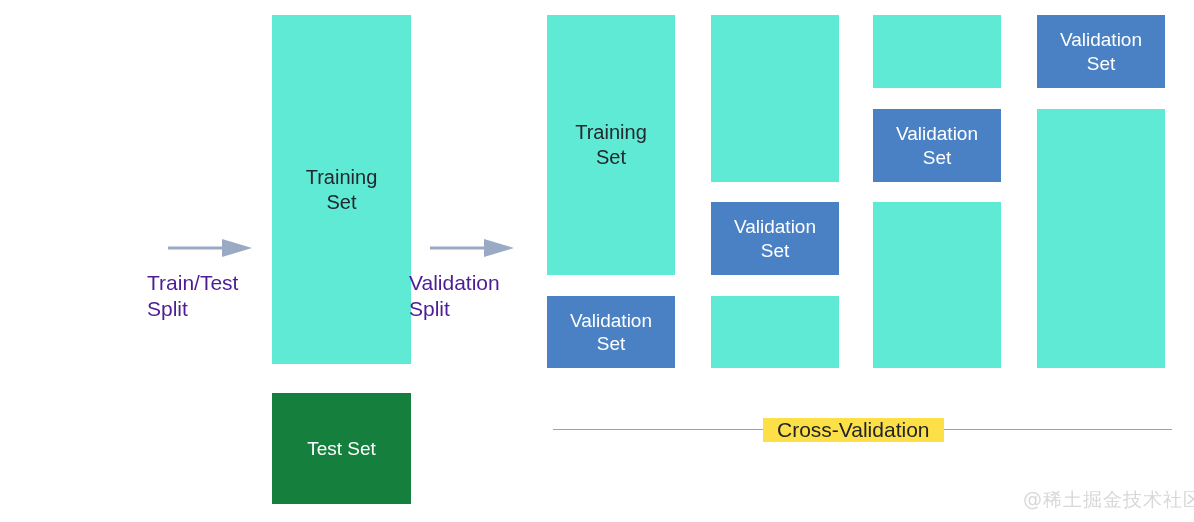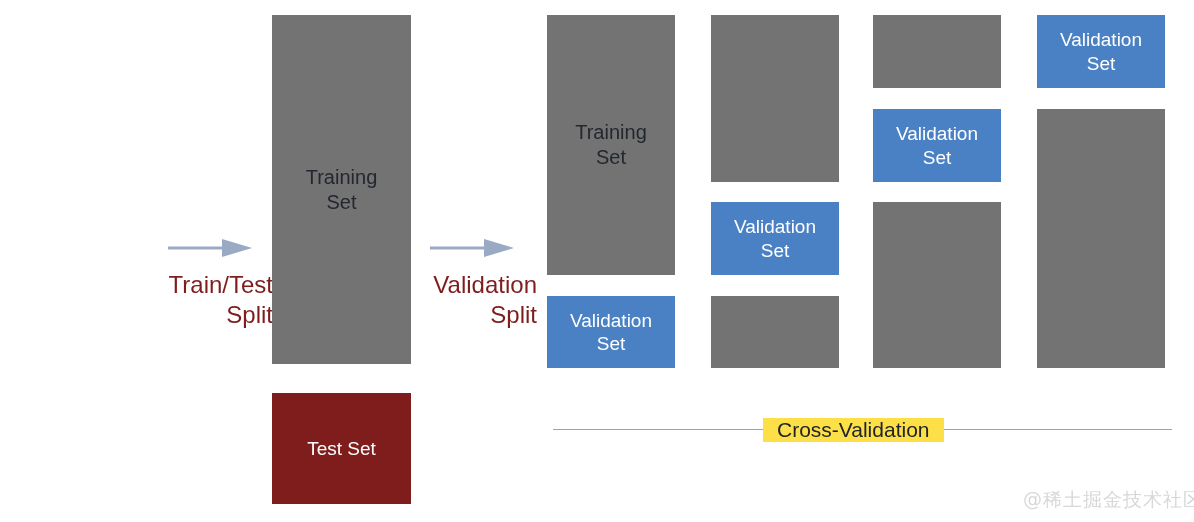--- a/index.html
+++ b/index.html
@@ -20,42 +20,42 @@
   .block {
     position: absolute;
     box-sizing: border-box;
     display: flex;
     align-items: center;
     justify-content: center;
     text-align: center;
     line-height: 1.22;
   }
   .block.light {
-    background: #737373;
+    background: #5eead4;
   }
   .block.mid {
     background: #4a80c4;
     color: #ffffff;
     font-size: 19px;
   }
   .block.dark {
-    background: #7f1d1d;
+    background: #15803d;
     color: #ffffff;
     font-size: 19px;
   }
   .block-label {
     display: block;
     white-space: pre-line;
   }
   .caption {
     position: absolute;
-    color: #7f1d1d;
-    font-size: 24px;
+    color: #4c1d95;
+    font-size: 21px;
     line-height: 1.25;
-    text-align: right;
+    text-align: left;
     white-space: pre-line;
   }
   .inner-label {
     position: absolute;
     color: #23272e;
     font-size: 20px;
     line-height: 1.25;
     text-align: center;
     white-space: pre-line;
     pointer-events: none;

